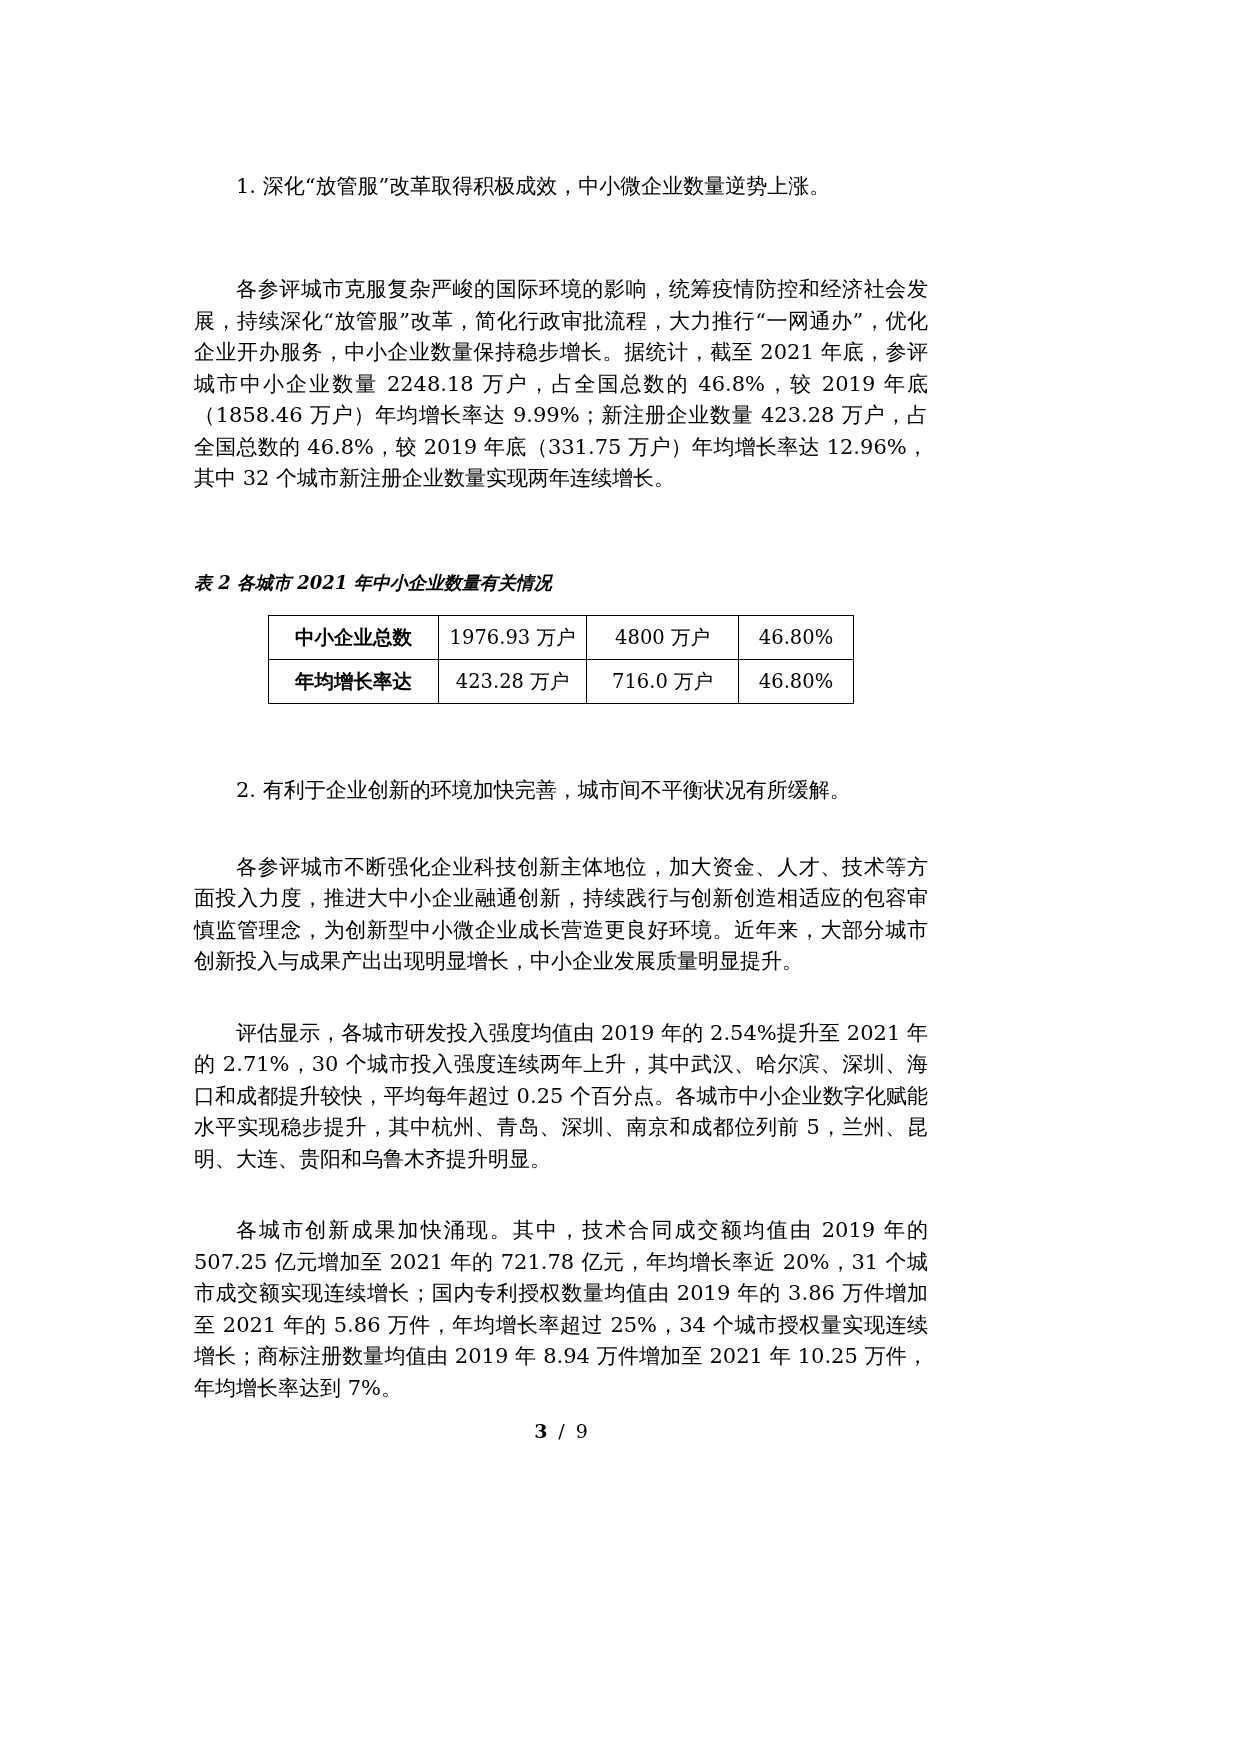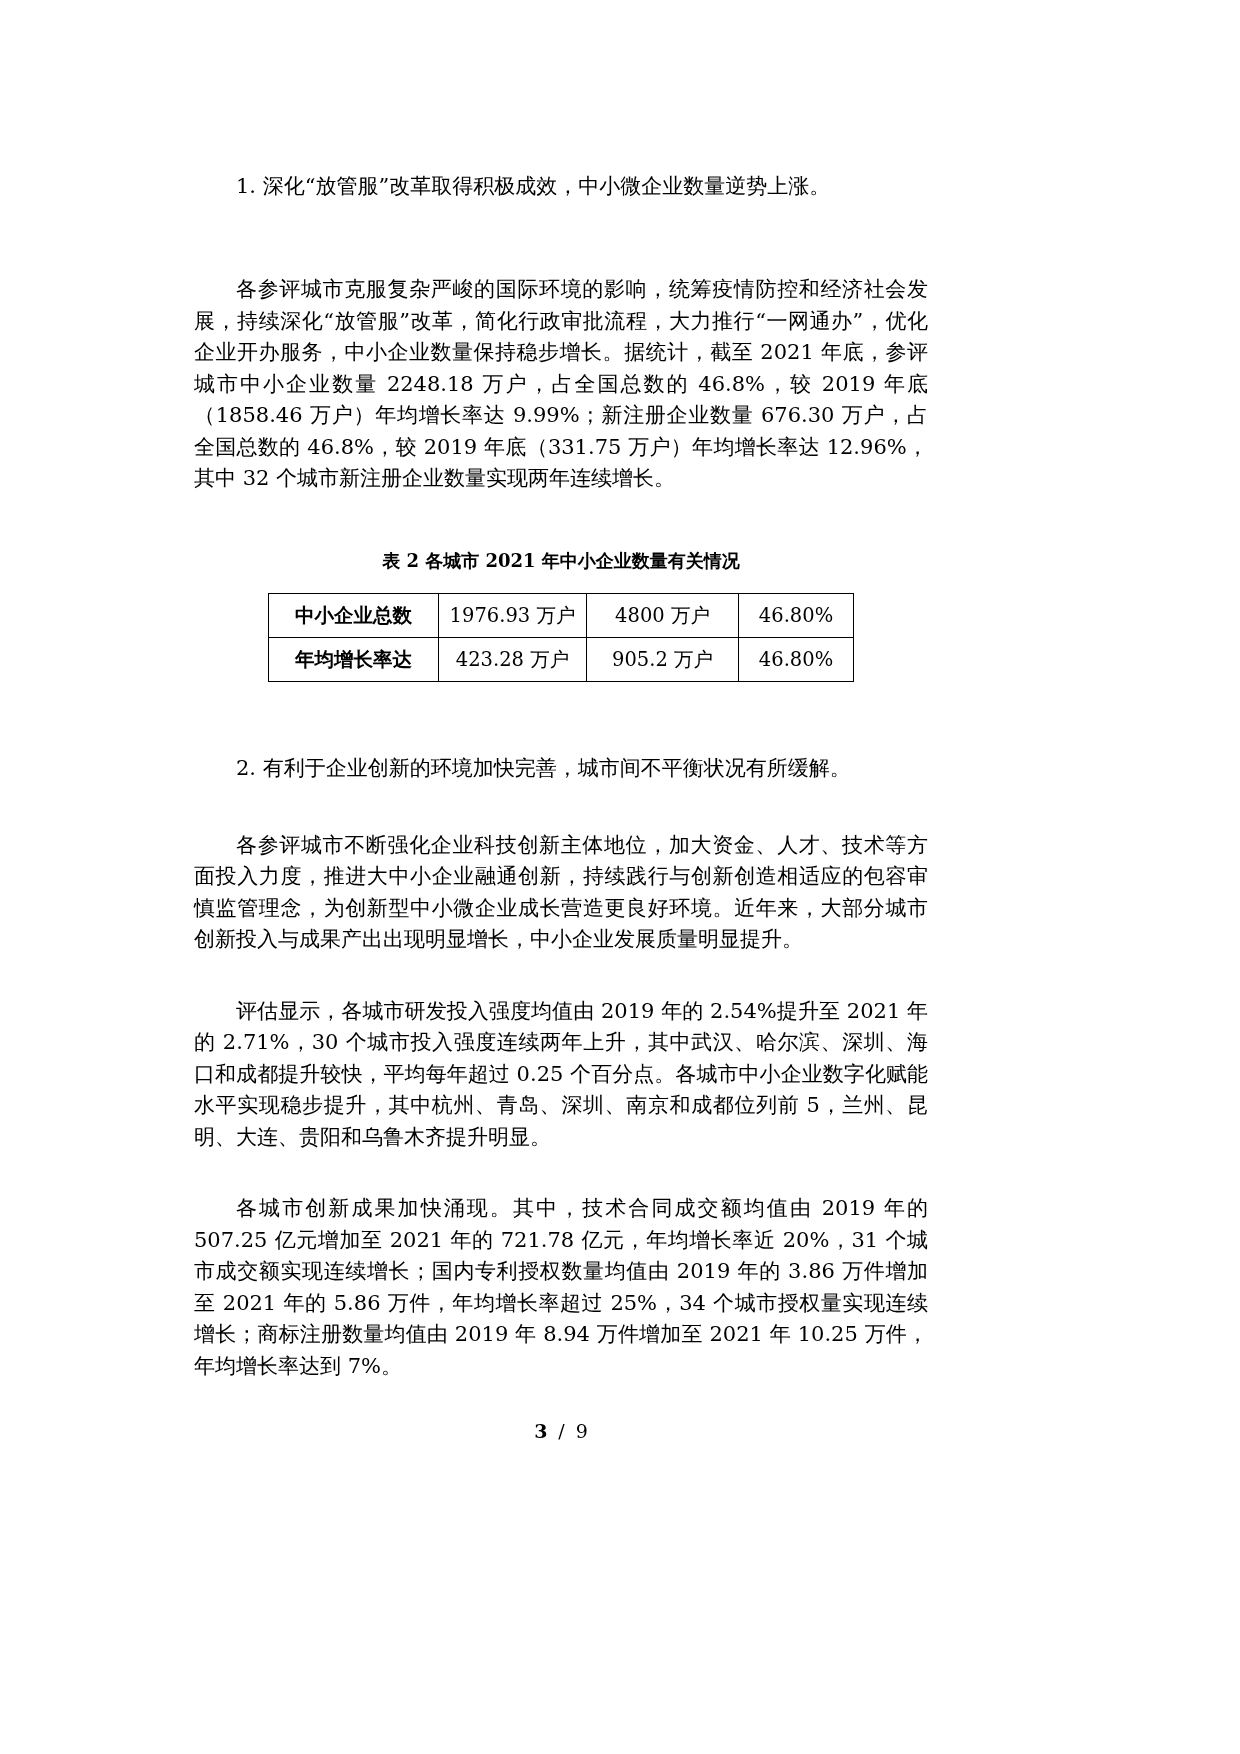--- a/index.html
+++ b/index.html
@@ -35,25 +35,25 @@
   .heading-2 { margin-top: 62px; margin-bottom: 30px; }
   .para {
     font-size: 21px;
     line-height: 31.5px;
     text-indent: 2em;
     text-align: justify;
     text-justify: inter-character;
     margin-bottom: 24px;
   }
   .table-caption {
-    margin-top: 38px;
+    margin-top: 60px;
     margin-bottom: 12px;
-    text-align: center;
     font-size: 18px;
     font-weight: bold;
+    font-style: italic;
   }
   .data-table {
     border-collapse: collapse;
     margin: 0 auto;
     table-layout: fixed;
   }
   .data-table td, .data-table th {
     border: 1.6px solid #000000;
     height: 44px;
     text-align: center;
@@ -81,42 +81,42 @@
 </style>
 </head>
 <body>
 
 <div class="page">
 
   <div class="content">
 
     <div class="heading heading-1">1. 深化“放管服”改革取得积极成效，中小微企业数量逆势上涨。</div>
 
-    <p class="para">各参评城市克服复杂严峻的国际环境的影响，统筹疫情防控和经济社会发展，持续深化“放管服”改革，简化行政审批流程，大力推行“一网通办”，优化企业开办服务，中小企业数量保持稳步增长。据统计，截至 2021 年底，参评城市中小企业数量 2248.18 万户，占全国总数的 46.8%，较 2019 年底（1858.46 万户）年均增长率达 9.99%；新注册企业数量 676.30 万户，占全国总数的 46.8%，较 2019 年底（331.75 万户）年均增长率达 12.96%，其中 32 个城市新注册企业数量实现两年连续增长。</p>
+    <p class="para">各参评城市克服复杂严峻的国际环境的影响，统筹疫情防控和经济社会发展，持续深化“放管服”改革，简化行政审批流程，大力推行“一网通办”，优化企业开办服务，中小企业数量保持稳步增长。据统计，截至 2021 年底，参评城市中小企业数量 2248.18 万户，占全国总数的 46.8%，较 2019 年底（1858.46 万户）年均增长率达 9.99%；新注册企业数量 423.28 万户，占全国总数的 46.8%，较 2019 年底（331.75 万户）年均增长率达 12.96%，其中 32 个城市新注册企业数量实现两年连续增长。</p>
 
     <div class="table-caption">表 2 各城市 2021 年中小企业数量有关情况</div>
 
     <table class="data-table">
       <colgroup>
         <col class="col-label">
         <col class="col-city">
         <col class="col-nation">
         <col class="col-ratio">
       </colgroup>
       <tbody>
         <tr>
           <td class="row-label">中小企业总数</td>
           <td>1976.93 万户</td>
           <td>4800 万户</td>
           <td>46.80%</td>
         </tr>
         <tr>
           <td class="row-label">年均增长率达</td>
           <td>423.28 万户</td>
-          <td>905.2 万户</td>
+          <td>716.0 万户</td>
           <td>46.80%</td>
         </tr>
       </tbody>
     </table>
 
     <div class="heading heading-2">2. 有利于企业创新的环境加快完善，城市间不平衡状况有所缓解。</div>
 
     <p class="para">各参评城市不断强化企业科技创新主体地位，加大资金、人才、技术等方面投入力度，推进大中小企业融通创新，持续践行与创新创造相适应的包容审慎监管理念，为创新型中小微企业成长营造更良好环境。近年来，大部分城市创新投入与成果产出出现明显增长，中小企业发展质量明显提升。</p>
 
     <p class="para">评估显示，各城市研发投入强度均值由 2019 年的 2.54%提升至 2021 年的 2.71%，30 个城市投入强度连续两年上升，其中武汉、哈尔滨、深圳、海口和成都提升较快，平均每年超过 0.25 个百分点。各城市中小企业数字化赋能水平实现稳步提升，其中杭州、青岛、深圳、南京和成都位列前 5，兰州、昆明、大连、贵阳和乌鲁木齐提升明显。</p>

